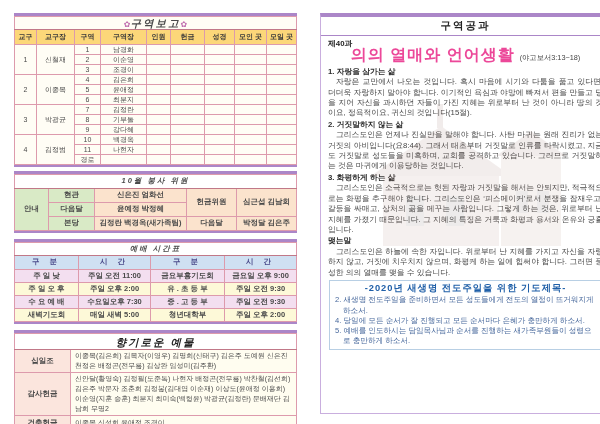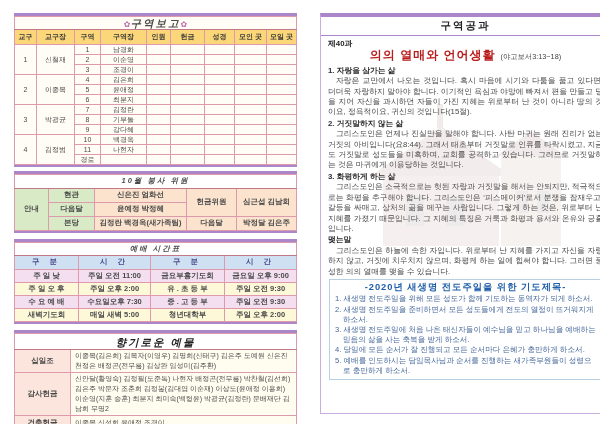--- a/index.html
+++ b/index.html
@@ -34,21 +34,21 @@
   #right{position:absolute;left:320px;top:13px;width:289px;height:396px;
          border:1px solid #c9aede;border-top:4px solid #ab86c8;background:#fff;}
   .gap4{height:4px;} .gap6{height:6px;}
   
   .r-title{font-size:10.5px;font-weight:bold;color:#222;text-align:center;
            letter-spacing:2px;padding:2px 0;border-bottom:1.5px solid #ab86c8;}
   .r-body{position:relative;padding:3px 7px 14px 7px;font-size:7.8px;line-height:10.4px;
           color:#474747;text-align:justify;}
   .lesson-no{font-weight:bold;font-size:7.8px;color:#222;}
   .lesson-head{text-align:center;margin:1px 0 3px 0;}
-  .lesson-title{font-size:12px;font-weight:bold;color:#b91c1c;letter-spacing:1px;}
+  .lesson-title{font-size:16px;font-weight:bold;color:#ec4899;letter-spacing:1px;}
   .scripture{font-size:7.3px;color:#444;margin-left:5px;}
   .para{text-indent:8px;margin:0 0 1px 0;}
   .sec-head{font-weight:bold;color:#2e2e2e;margin-top:1px;}
   .watermark{position:absolute;left:30px;top:60px;opacity:0.10;pointer-events:none;}
   
   .prayer{border:1px solid #b8cfe4;margin:2px 1px 0 1px;padding:2px 5px 3px 5px;}
   .prayer-title{text-align:center;font-weight:bold;color:#1f5fa8;font-size:9.3px;
                 letter-spacing:1px;margin-bottom:2px;}
   .prayer-item{color:#47689c;font-size:7.6px;line-height:10.2px;text-align:left;
                padding-left:8px;text-indent:-8px;}
@@ -353,22 +353,20 @@
       <p class="para">그리스도인은 언제나 진실만을 말해야 합니다. 사탄 마귀는 원래 진리가 없는 거짓의 아비입니다(요8:44). 그래서 태초부터 거짓말로 인류를 타락시켰고, 지금도 거짓말로 성도들을 미혹하며, 교회를 공격하고 있습니다. 그러므로 거짓말하는 것은 마귀에게 이용당하는 것입니다.</p>
 
       <div class="sec-head">3. 화평하게 하는 삶</div>
       <p class="para">그리스도인은 소극적으로는 헛된 자랑과 거짓말을 해서는 안되지만, 적극적으로는 화평을 추구해야 합니다. 그리스도인은 ‘피스메이커’로서 분쟁을 잠재우고, 갈등을 싸매고, 상처의 곪을 메꾸는 사람입니다. 그렇게 하는 것은, 위로부터 난 지혜를 가졌기 때문입니다. 그 지혜의 특징은 거룩과 화평과 용서와 온유와 긍휼입니다.</p>
 
       <div class="sec-head">맺는말</div>
       <p class="para">그리스도인은 하늘에 속한 자입니다. 위로부터 난 지혜를 가지고 자신을 자랑하지 않고, 거짓에 치우치지 않으며, 화평케 하는 일에 힘써야 합니다. 그러면 풍성한 의의 열매를 맺을 수 있습니다.</p>
 
       <div class="prayer">
         <div class="prayer-title">-2020년 새생명 전도주일을 위한 기도제목-</div>
-        <div class="prayer-item">1. 새생명 전도주일을 위해 모든 성도가 함께 기도하는 동역자가 되게 하소서.</div>
         <div class="prayer-item">2. 새생명 전도주일을 준비하면서 모든 성도들에게 전도의 열정이 뜨거워지게 하소서.</div>
-        <div class="prayer-item">3. 새생명 전도주일에 처음 나온 태신자들이 예수님을 믿고 하나님을 예배하는 믿음의 삶을 사는 축복을 받게 하소서.</div>
         <div class="prayer-item">4. 당일에 모든 순서가 잘 진행되고 모든 순서마다 은혜가 충만하게 하소서.</div>
         <div class="prayer-item">5. 예배를 인도하시는 담임목사님과 순서를 진행하는 새가족부원들이 성령으로 충만하게 하소서.</div>
       </div>
     </div>
   </div>
 
 </div>
 
 </body></html>

